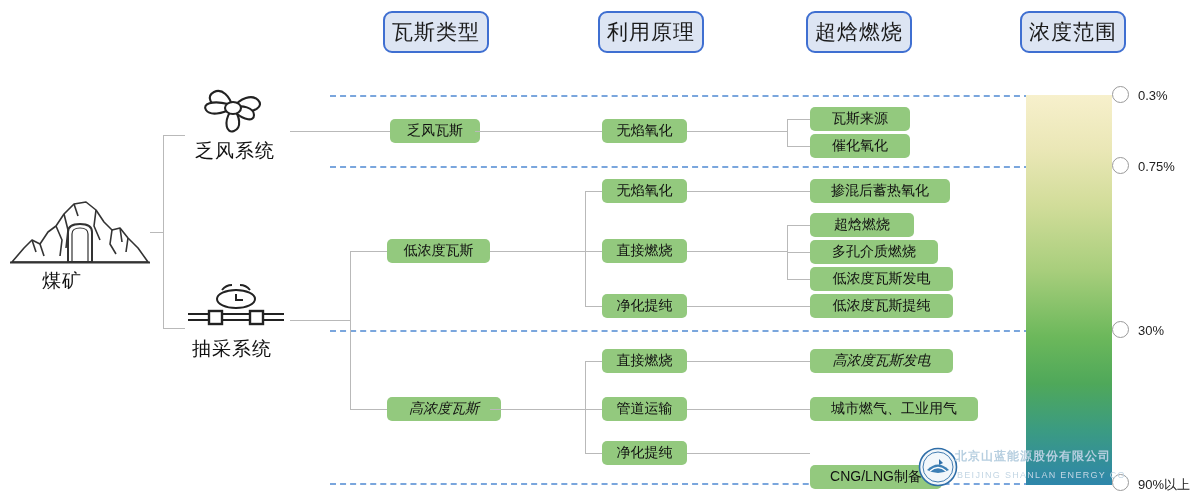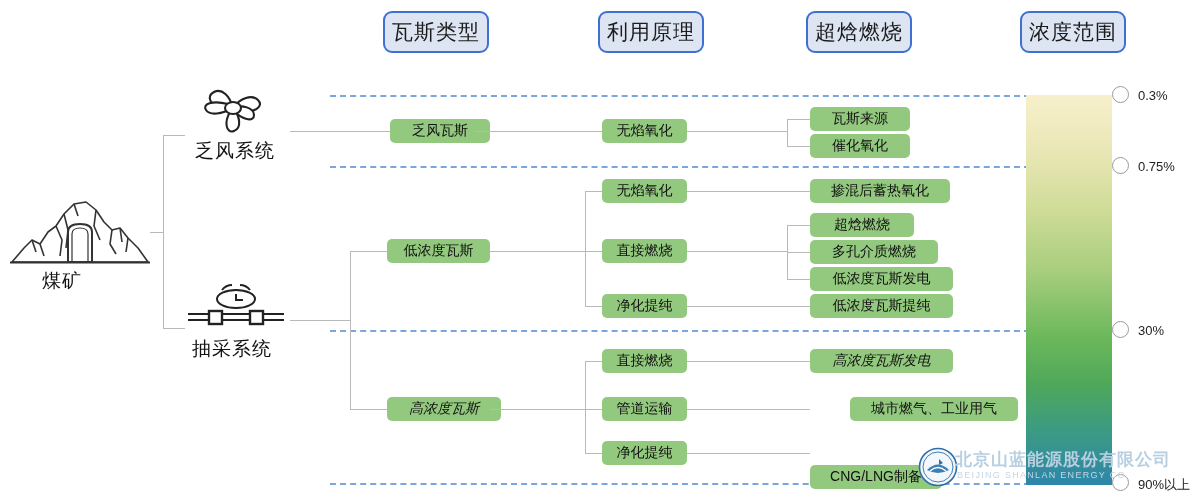--- a/index.html
+++ b/index.html
@@ -76,21 +76,21 @@
   .mk{
     position:absolute;
     width:17px;height:17px;border-radius:50%;
     background:#fff;border:1.5px solid #9a9a9a;
     box-sizing:border-box;
   }
 
   
   #wm{
     position:absolute;left:955px;top:448px;
-    font-size:17px;color:#b7cfe0;
+    font-size:12px;color:#b7cfe0;
     letter-spacing:1px;white-space:nowrap;
     font-weight:bold;
   }
   #wm2{
     position:absolute;left:957px;top:470px;
     font-size:9px;color:#c3d6e4;letter-spacing:1.3px;white-space:nowrap;
   }
   #wmlogo{
     position:absolute;left:918px;top:447px;
     width:40px;height:40px;
@@ -170,21 +170,21 @@
       <rect x="62" y="25" width="13" height="13" fill="#fff" stroke="#222" stroke-width="2.4"></rect>
     </svg>
   </div>
   <div class="lbl" style="left:192px;top:336px;">抽采系统</div>
 
   <div class="ln lnh" style="left:290px;top:320px;width:60px;"></div>
   <div class="ln lnv" style="left:350px;top:251px;height:159px;"></div>
   <div class="ln lnh" style="left:350px;top:251px;width:37px;"></div>
   <div class="ln lnh" style="left:350px;top:409px;width:37px;"></div>
 
-  <div class="gbox" style="left:390px;top:119px;width:100px;">乏风瓦斯</div>
+  <div class="gbox" style="left:390px;top:119px;width:90px;">乏风瓦斯</div>
   <div class="gbox" style="left:387px;top:239px;width:103px;">低浓度瓦斯</div>
   <div class="gbox" style="left:387px;top:397px;width:114px;font-style:italic;">高浓度瓦斯</div>
 
   <div class="ln lnh" style="left:475px;top:131px;width:127px;"></div>
 
   <div class="ln lnh" style="left:490px;top:251px;width:95px;"></div>
   <div class="ln lnv" style="left:585px;top:191px;height:115px;"></div>
   <div class="ln lnh" style="left:585px;top:191px;width:17px;"></div>
   <div class="ln lnh" style="left:585px;top:251px;width:17px;"></div>
   <div class="ln lnh" style="left:585px;top:306px;width:17px;"></div>
@@ -225,21 +225,21 @@
   <div class="ln lnh" style="left:687px;top:453px;width:123px;"></div>
 
   <div class="gbox" style="left:810px;top:107px;width:100px;">瓦斯来源</div>
   <div class="gbox" style="left:810px;top:134px;width:100px;">催化氧化</div>
   <div class="gbox" style="left:810px;top:179px;width:140px;">掺混后蓄热氧化</div>
   <div class="gbox" style="left:810px;top:213px;width:104px;">超焓燃烧</div>
   <div class="gbox" style="left:810px;top:240px;width:128px;">多孔介质燃烧</div>
   <div class="gbox" style="left:810px;top:267px;width:143px;">低浓度瓦斯发电</div>
   <div class="gbox" style="left:810px;top:294px;width:143px;">低浓度瓦斯提纯</div>
   <div class="gbox" style="left:810px;top:349px;width:143px;font-style:italic;">高浓度瓦斯发电</div>
-  <div class="gbox" style="left:810px;top:397px;width:168px;margin-left:40px;">城市燃气、工业用气</div>
+  <div class="gbox" style="left:810px;top:397px;width:168px;">城市燃气、工业用气</div>
   <div class="gbox" style="left:810px;top:441px;width:132px;margin-top:24px;">CNG/LNG制备</div>
 
   <div id="scalebar"></div>
 
   <div class="mk" style="left:1112px;top:86px;"></div>
   <div class="lbl small" style="left:1138px;top:88px;">0.3%</div>
 
   <div class="mk" style="left:1112px;top:157px;"></div>
   <div class="lbl small" style="left:1138px;top:159px;">0.75%</div>
 

